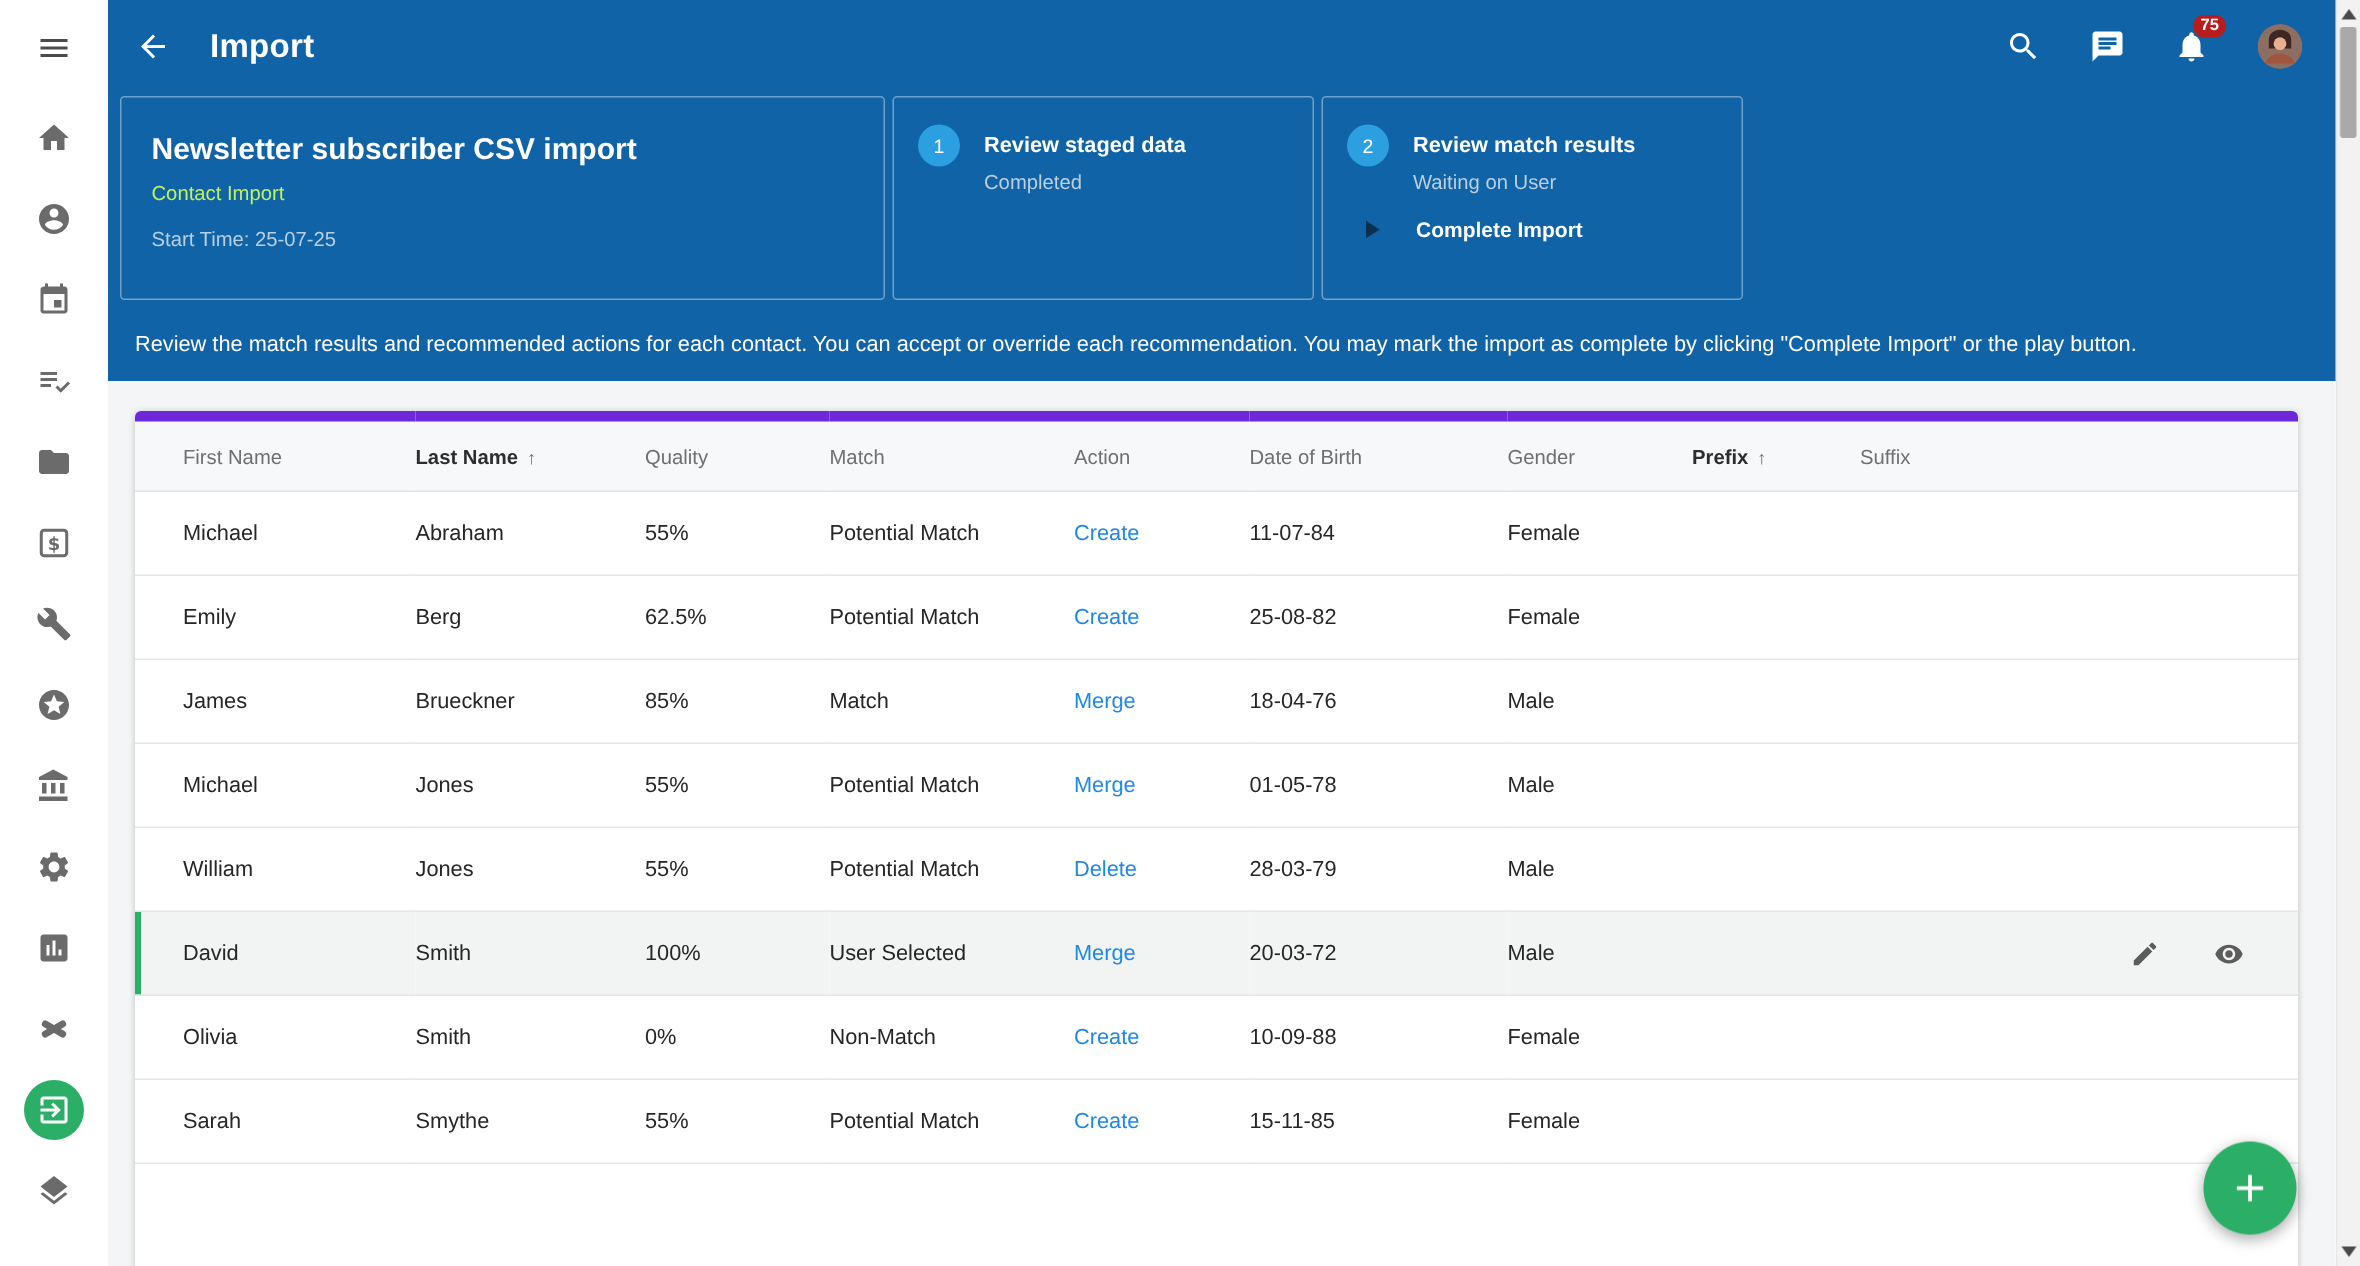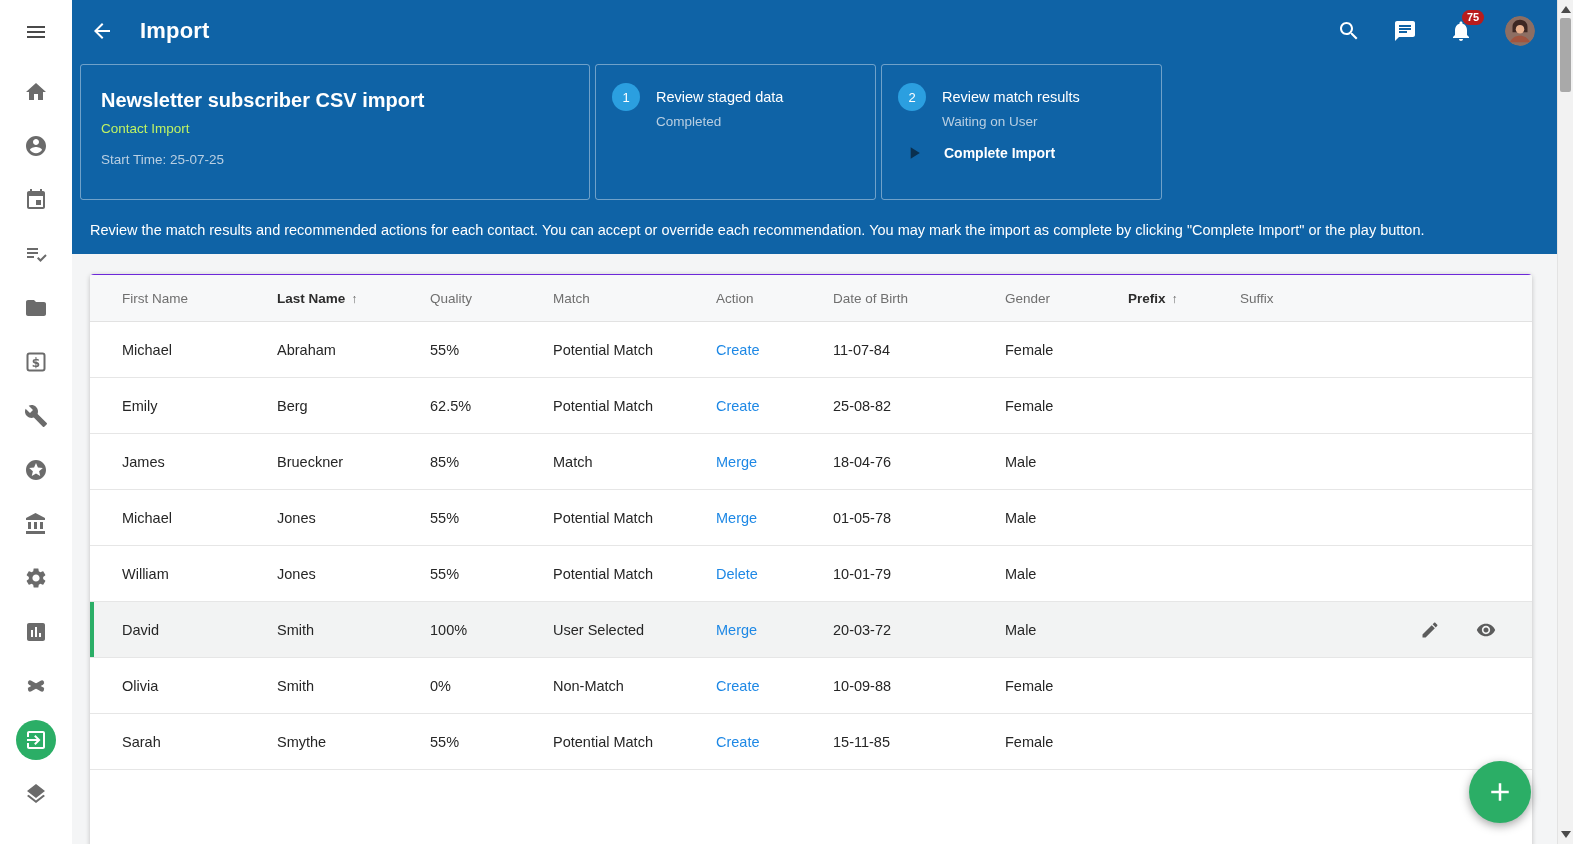--- a/index.html
+++ b/index.html
@@ -37,39 +37,39 @@
   .cards-row{display:flex;gap:5px;}
   .b-card{border:1px solid rgba(255,255,255,.4);border-radius:3px;box-sizing:border-box;height:136px;}
   .job-card{width:510px;padding:18px 20px;}
   .job-title{font-size:20px;font-weight:700;margin-top:6px;}
   .job-type{font-size:13.5px;margin-top:9px;color:#bef264;}
   .job-start{font-size:13.5px;margin-top:16px;color:#b9cfe2;}
   .step-card{width:281px;padding:18px 16px;}
   .step-head{display:flex;gap:16px;}
   .step-circle{width:28px;height:28px;border-radius:50%;background:#2b9fe0;color:#fff;font-size:13px;
     display:flex;align-items:center;justify-content:center;flex:none;}
-  .step-title{font-size:14.5px;font-weight:400;padding-top:6px;}
+  .step-title{font-size:14.5px;font-weight:700;padding-top:6px;}
   .step-status{font-size:13.5px;color:#b9cfe2;margin-top:9px;}
   .step-action{display:flex;align-items:center;gap:20px;margin-top:14px;margin-left:6px;}
   .play-btn{cursor:pointer;display:flex;}
   .play-btn svg{width:20px;height:20px;fill:#0a3050;}
   .step-action-label{font-size:14px;font-weight:700;cursor:pointer;}
   .instructions{margin:22px 0 0 10px;font-size:14.5px;color:#fff;}
 
   
   .content{flex:1;padding:20px 25px 0 18px;box-sizing:border-box;min-height:0;}
   .table-card{background:#fff;border-radius:4px;box-shadow:0 1px 5px rgba(0,0,0,.22);
     height:640px;overflow:hidden;}
   .card-head{height:68px;display:flex;align-items:center;padding:0 32px 0 32px;}
   .card-title{font-size:17px;font-weight:700;color:#1f1f1f;}
   .card-head-icons{margin-left:auto;display:flex;gap:34px;align-items:center;}
   .ch-icon{width:22px;height:22px;fill:#5c5c5c;cursor:pointer;display:block;}
 
   table{width:100%;border-collapse:collapse;table-layout:fixed;}
-  thead th{height:46px;background:#f7f8f9;border-top:1px solid #6d28d9;border-bottom:1px solid #e2e2e2;
+  thead th{height:46px;background:#f7f8f9;border-top:7px solid #6d28d9;border-bottom:1px solid #e2e2e2;
     font-size:13.5px;font-weight:400;color:#6f6f6f;text-align:left;padding:0;}
   th.sorted{color:#2d2d2d;font-weight:700;}
   .sort-arrow{font-size:12px;color:#666;margin-left:6px;font-weight:400;}
   th:first-child,tbody td:first-child{padding-left:32px;}
   tbody td{height:55px;border-bottom:1px solid #e6e6e6;font-size:14.5px;color:#262626;padding:0;}
   tbody tr{cursor:pointer;}
   tr.selected{background:#f2f3f3;}
   tr.selected td:first-child{box-shadow:inset 4px 0 0 0 #2bae66;}
   a.action-link{color:#1e88e5;text-decoration:none;cursor:pointer;}
   .row-actions{display:flex;justify-content:flex-end;gap:36px;padding-right:36px;visibility:hidden;}
@@ -471,21 +471,21 @@
                     </svg>
       </div>
     </td>
   </tr>
               <tr>
     <td><span>William</span></td>
     <td><span>Jones</span></td>
     <td><span>55%</span></td>
     <td><span>Potential Match</span></td>
     <td><a class="action-link">Delete</a></td>
-    <td><span>10-01-79</span></td>
+    <td><span>28-03-79</span></td>
     <td><span>Male</span></td>
     <td><span></span></td>
     <td>
       <div class="row-actions">
         <svg viewBox="0 0 24 24">
                       <use href="#i-edit"></use>
                     </svg>
         <svg viewBox="0 0 24 24">
                       <use href="#i-eye"></use>
                     </svg>

